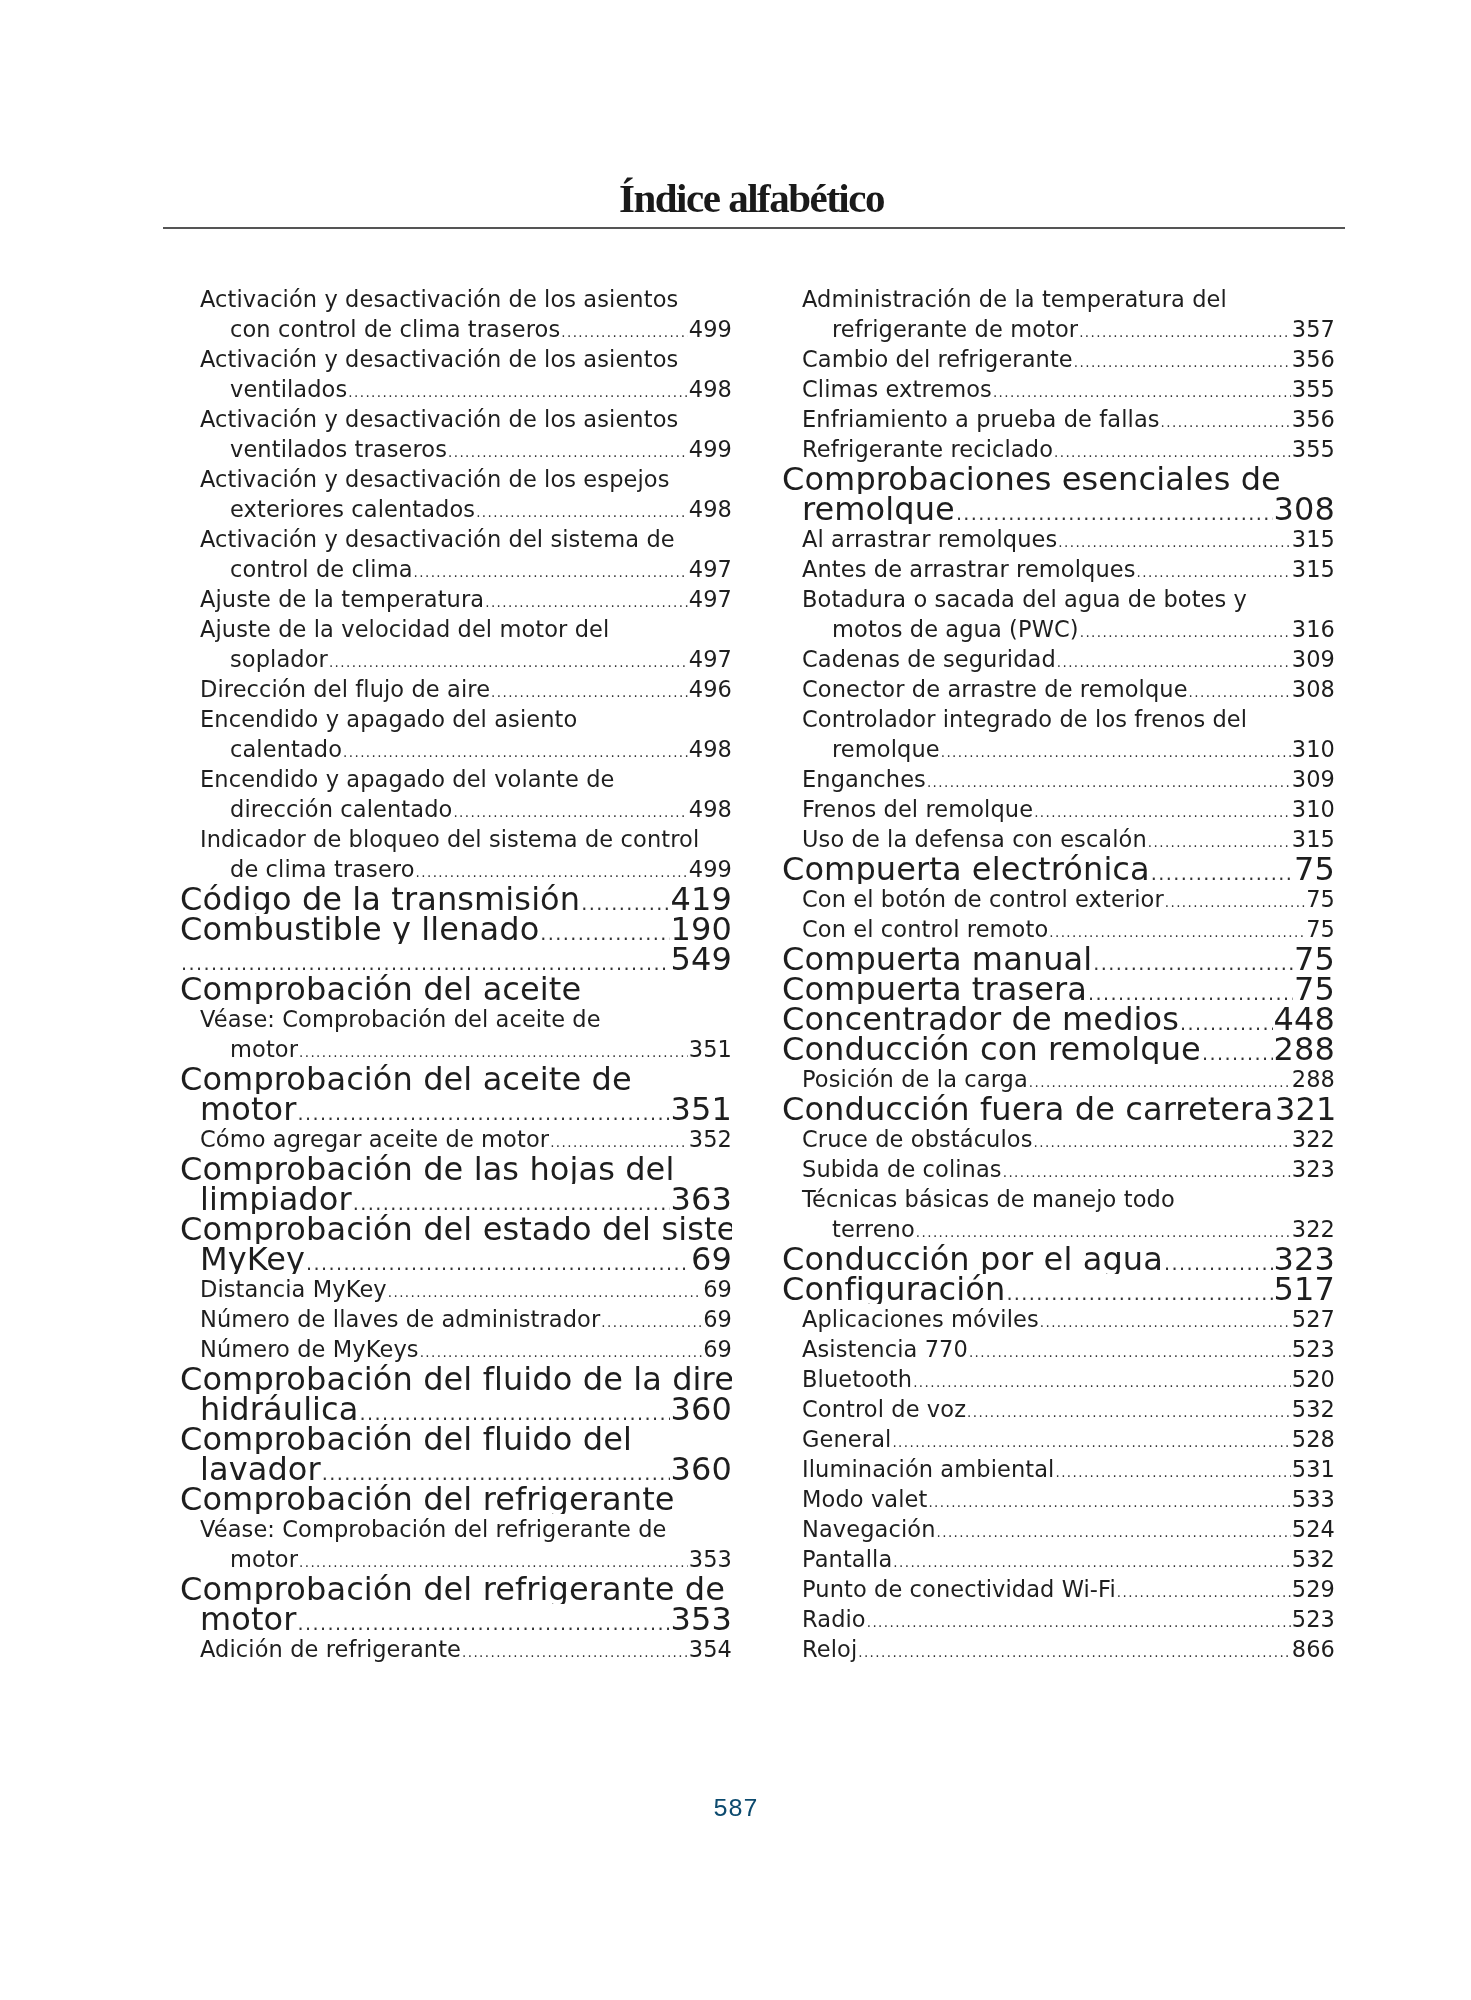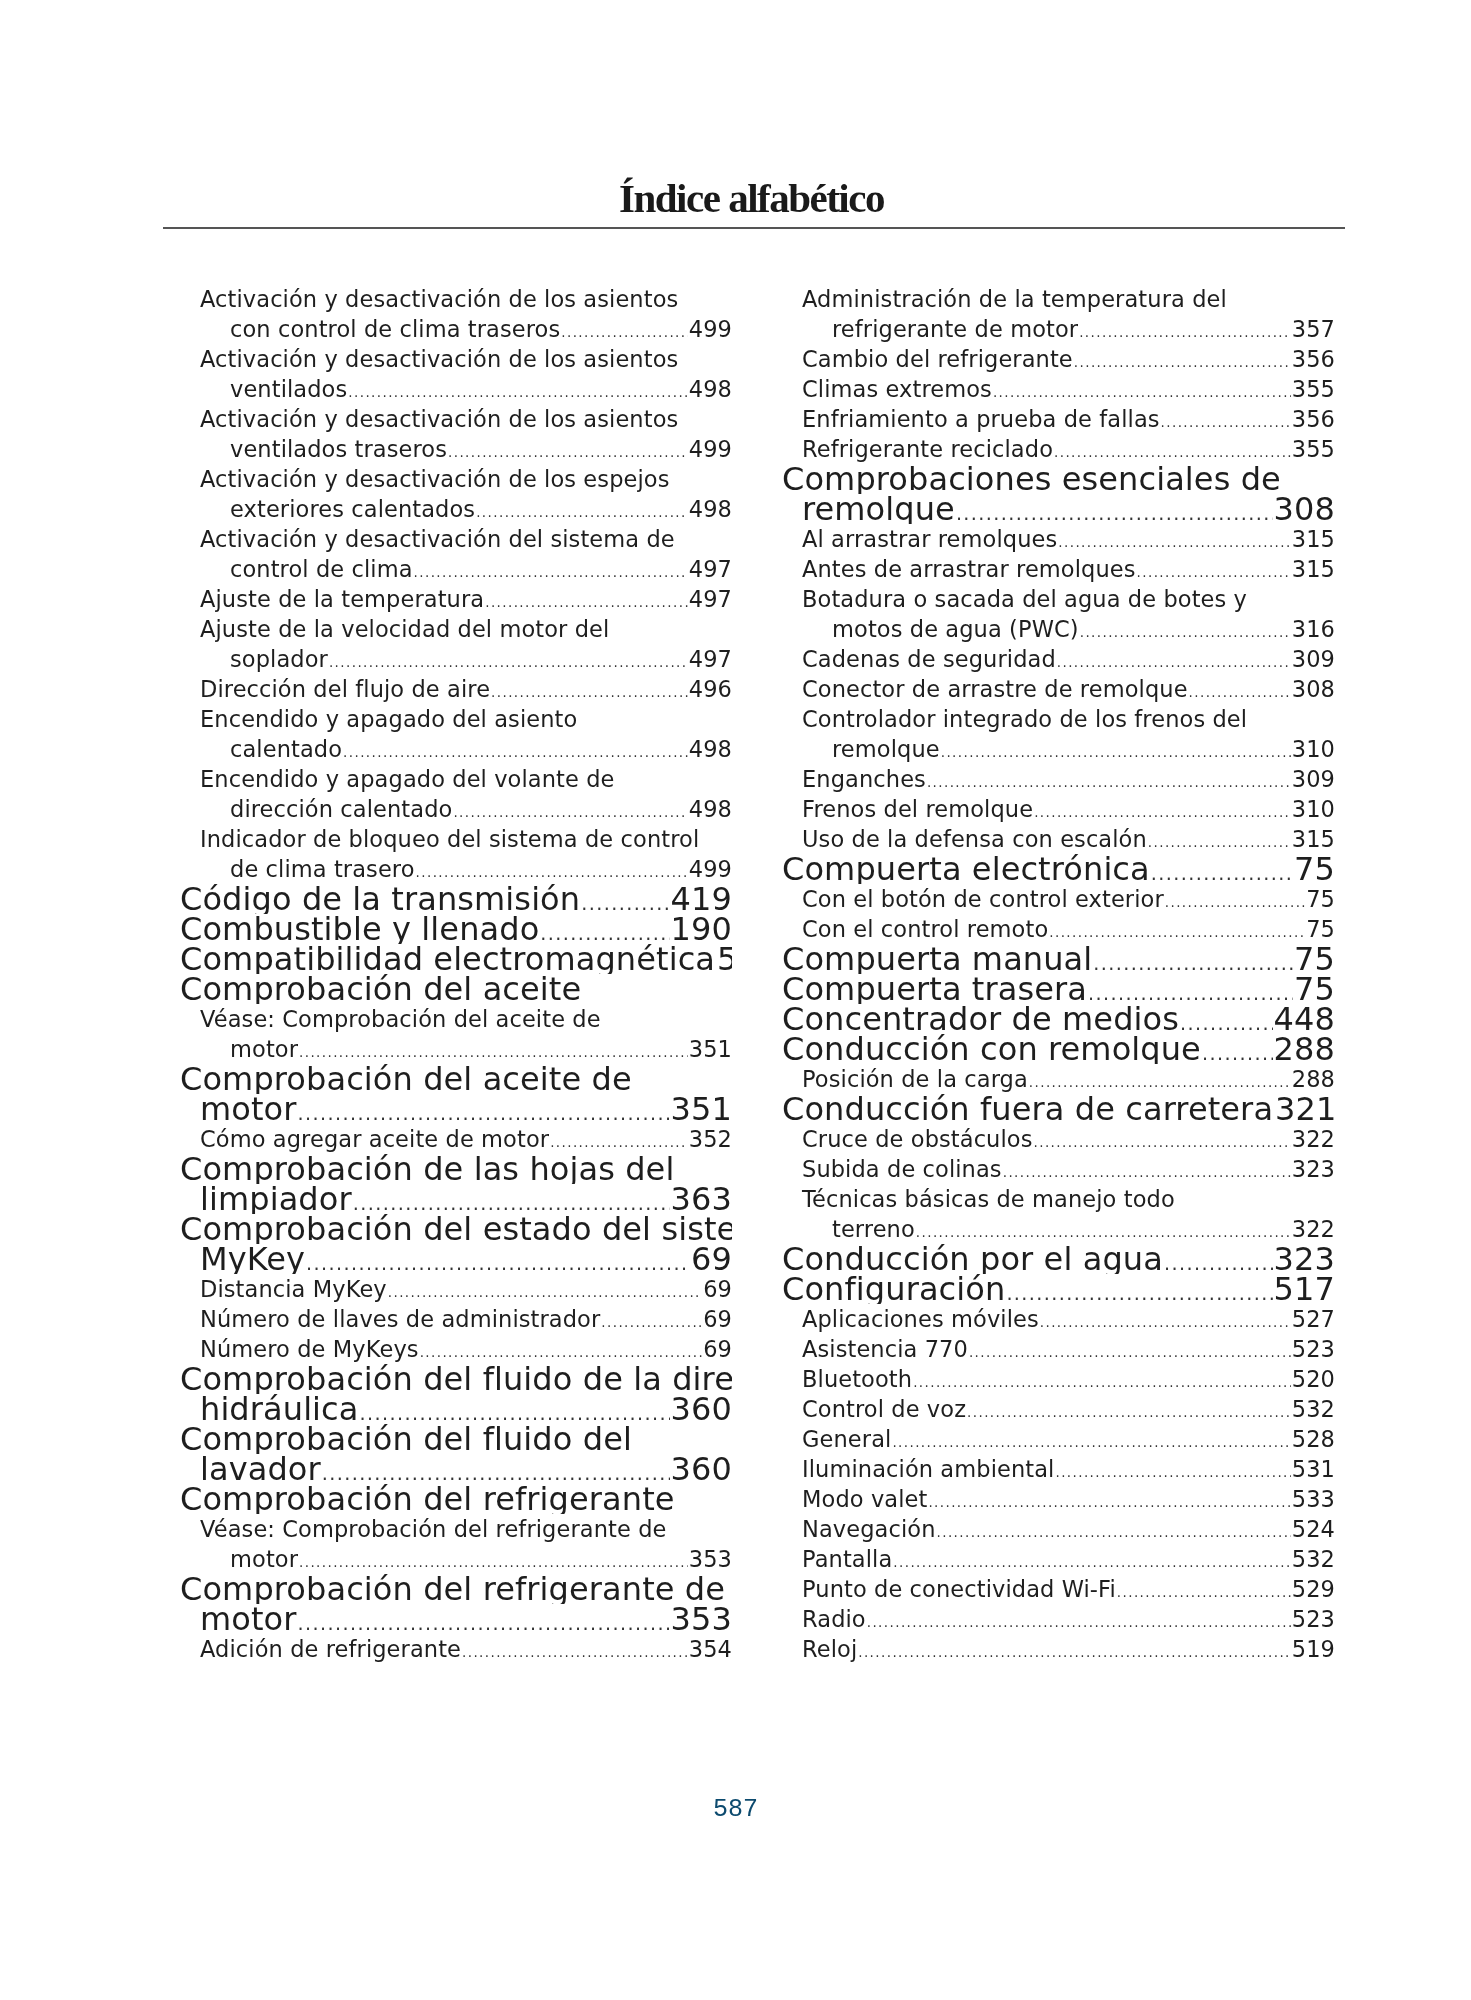--- a/index.html
+++ b/index.html
@@ -166,21 +166,20 @@
     </div>
     <div class="entry l1">
       <div class="line first">
         <span class="txt">Combustible y llenado</span>
         <span class="dots"></span>
         <span class="pg">190</span>
       </div>
     </div>
     <div class="entry l1">
       <div class="line first">
-        <span class="txt">Compatibilidad  electromagnética</span>
         <span class="dots"></span>
         <span class="pg">549</span>
       </div>
     </div>
     <div class="entry l1">
       <div class="line first">
         <span class="txt">Comprobación del aceite</span>
       </div>
     </div>
     <div class="entry l2">
@@ -597,18 +596,18 @@
       <div class="line first">
         <span class="txt">Radio</span>
         <span class="dots"></span>
         <span class="pg">523</span>
       </div>
     </div>
     <div class="entry l2">
       <div class="line first">
         <span class="txt">Reloj</span>
         <span class="dots"></span>
-        <span class="pg">519</span>
+        <span class="pg">866</span>
       </div>
     </div>
   </div>
 
 <div class="pagenum">587</div>
 
 </body></html>

